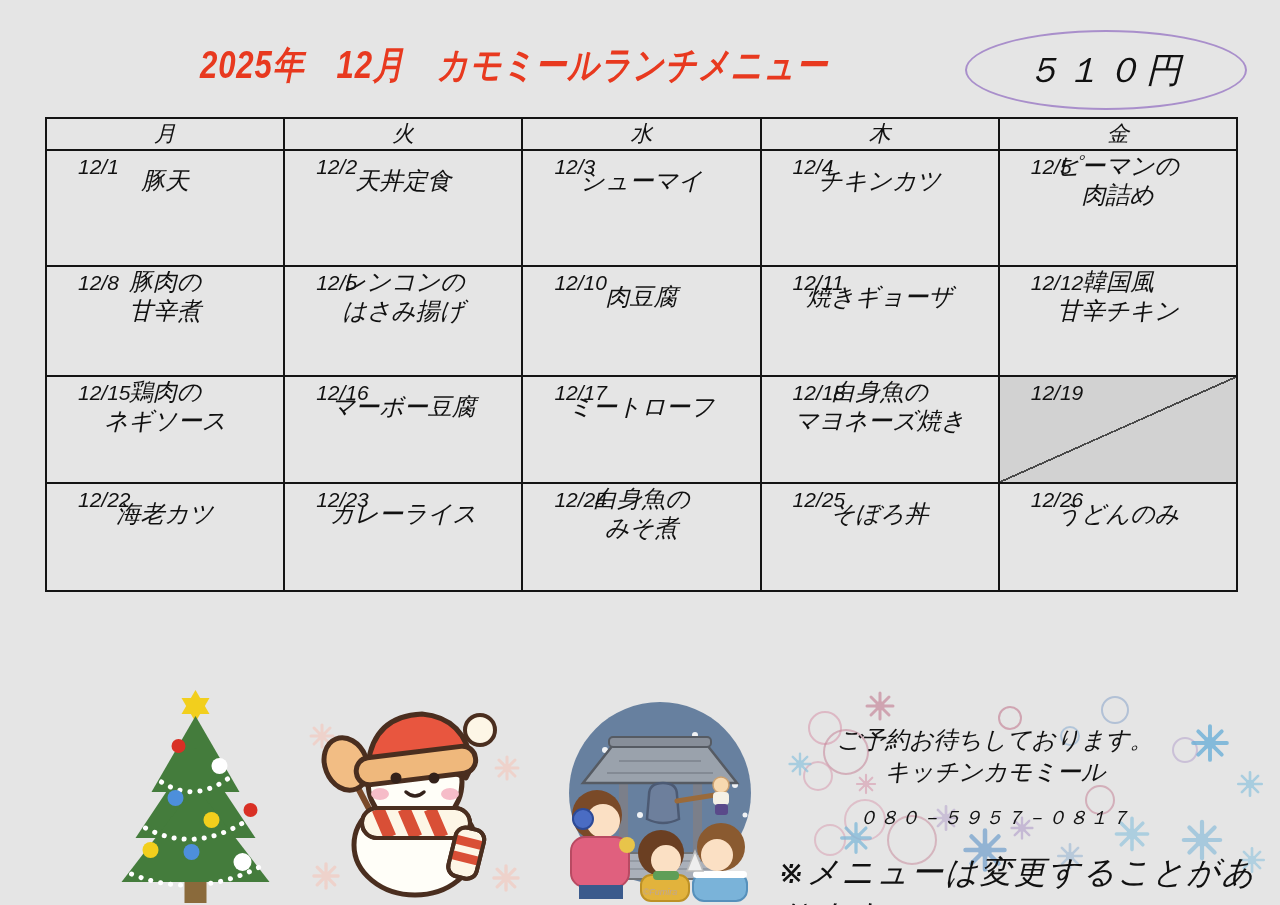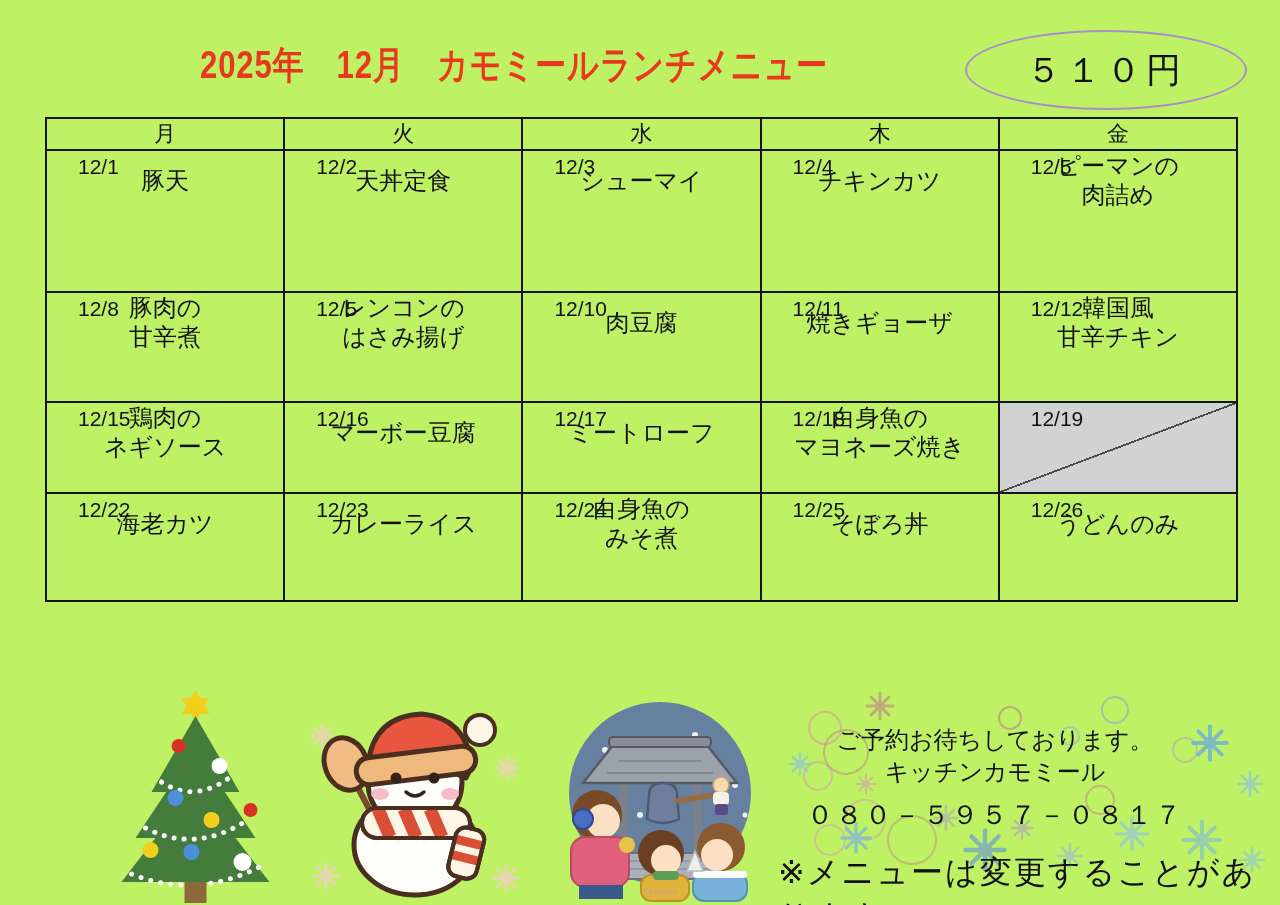--- a/index.html
+++ b/index.html
@@ -1,17 +1,17 @@
 <!DOCTYPE html>
 <html><head>
 <meta charset="utf-8">
 <style>
   html,body{margin:0;padding:0;background:#fff;}
-  .page{position:relative;width:1280px;height:905px;background:#bef264;overflow:hidden;
-        font-family:"Liberation Sans","DejaVu Sans",sans-serif;color:#111;}
+  .page{position:relative;width:1280px;height:905px;background:#e5e5e5;overflow:hidden;
+        font-family:"Liberation Sans","DejaVu Sans",sans-serif;color:#111;font-style:italic;}
 
   
   .title{position:absolute;left:200px;top:40px;font-size:38px;font-weight:bold;
          color:#e8391f;white-space:nowrap;transform:scaleX(.82);transform-origin:left center;
          letter-spacing:1px;}
   .price-oval{position:absolute;left:965px;top:30px;width:278px;height:76px;
          border:2px solid #a98fcb;border-radius:50%;display:flex;align-items:center;
          justify-content:center;font-size:35px;letter-spacing:5px;color:#111;}
 
   
@@ -28,21 +28,21 @@
   .closed{background-color:#d2d2d2;}
   .closed:not(.no-diag){background-image:linear-gradient(to bottom right,
        transparent calc(50% - 0.9px), #4a4a4a calc(50% - 0.9px),
        #4a4a4a calc(50% + 0.9px), transparent calc(50% + 0.9px));}
 
   
   .illus{position:absolute;}
   .decor-layer{position:absolute;left:770px;top:688px;z-index:0;}
   .contact{position:absolute;left:780px;top:724px;width:430px;text-align:center;z-index:1;}
   .contact .l1,.contact .l2{font-size:24px;line-height:1.35;}
-  .contact .phone{font-size:27px;letter-spacing:2px;margin-top:8px;}
+  .contact .phone{font-size:19px;letter-spacing:2px;margin-top:16px;}
   .note{position:absolute;left:778px;top:851px;font-size:32px;letter-spacing:2px;z-index:1;}
 </style>
 </head>
 <body>
 
 <div class="page">
 
   <div class="title">2025年　12月　カモミールランチメニュー</div>
   <div class="price-oval">
     <span>５１０円</span>
@@ -59,21 +59,21 @@
     <thead>
         <tr id="head-row">
           <th>月</th>
           <th>火</th>
           <th>水</th>
           <th>木</th>
           <th>金</th>
         </tr>
       </thead>
     <tbody id="cal-body">
-        <tr style="height: 142px;">
+        <tr style="height: 116px;">
           <td class="cell">
             <div class="cell-inner">
               <div class="date">12/1</div>
               <div class="menu">豚天</div>
             </div>
           </td>
           <td class="cell">
             <div class="cell-inner">
               <div class="date">12/2</div>
               <div class="menu">天丼定食</div>
@@ -127,21 +127,21 @@
             </div>
           </td>
           <td class="cell">
             <div class="cell-inner">
               <div class="date">12/12</div>
               <div class="menu">韓国風
 甘辛チキン</div>
             </div>
           </td>
         </tr>
-        <tr style="height: 91px;">
+        <tr style="height: 107px;">
           <td class="cell">
             <div class="cell-inner">
               <div class="date">12/15</div>
               <div class="menu">鶏肉の
 ネギソース</div>
             </div>
           </td>
           <td class="cell">
             <div class="cell-inner">
               <div class="date">12/16</div>

